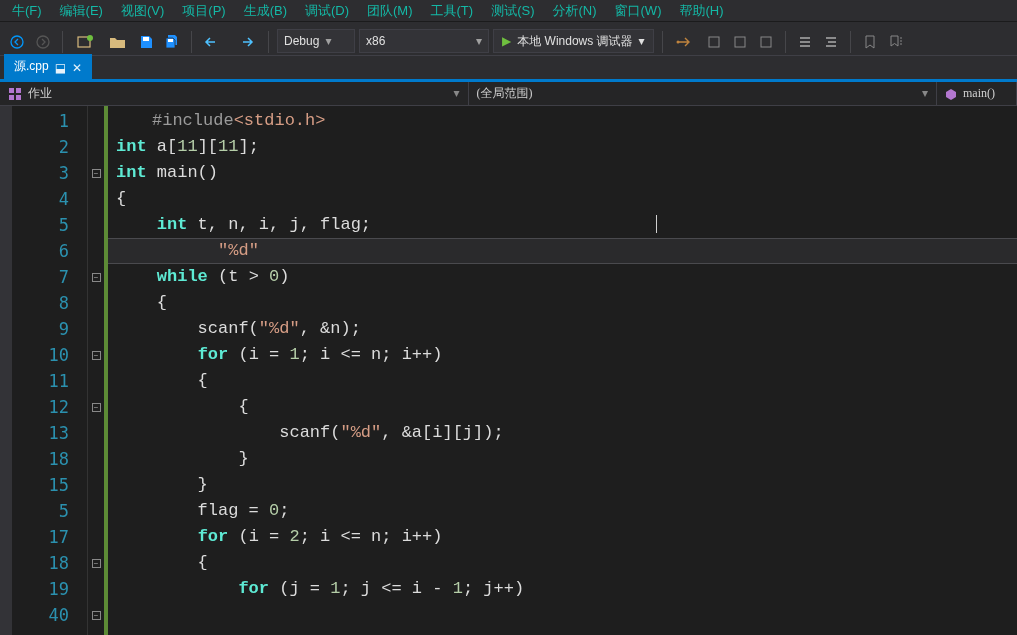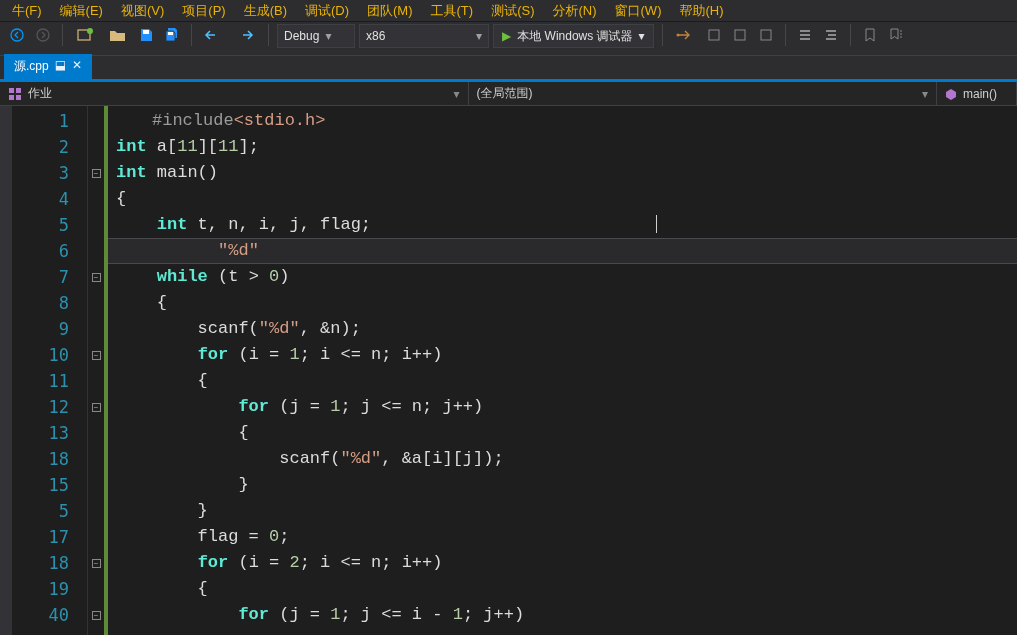--- a/index.html
+++ b/index.html
@@ -10,26 +10,26 @@
   color:#d0d0d0;
   width:1017px; height:635px;
   overflow:hidden;
 }
 
 .menubar {
   display:flex; align-items:center; gap:2px;
   height:22px; padding:0 4px;
   background:#2d2d30;
   border-bottom:1px solid #1b1b1c;
-  color:#eab308;
+  color:#14b8a6;
 }
 .menubar .item { padding:2px 8px; cursor:default; }
 
 .toolbar {
-  display:flex; align-items:flex-start; gap:4px;
+  display:flex; align-items:flex-end; gap:4px;
   height:34px; padding:2px 6px;
   background:#2d2d30;
   border-bottom:1px solid #3f3f46;
 }
 .icon-btn {
   width:22px; height:22px;
   display:flex; align-items:center; justify-content:center;
   border-radius:2px;
 }
 .icon-btn svg { display:block; }
@@ -50,38 +50,38 @@
 .play-btn .tri { color:#6fbf3f; }
 
 .tabstrip {
   display:flex; align-items:flex-end;
   height:26px;
   background:#2d2d30;
   border-bottom:3px solid #007acc;
   padding-left:4px;
 }
 .tab {
-  display:flex; align-items:flex-start; gap:6px;
+  display:flex; align-items:flex-end; gap:6px;
   padding:4px 10px;
   background:#007acc; color:#fff;
   font-size:12px;
 }
 .tab .pin, .tab .close { opacity:0.9; }
 
 .scopebar {
   display:flex; align-items:stretch;
   height:24px;
   background:#252526;
   border-bottom:1px solid #3f3f46;
 }
 .scopebox {
   display:flex; align-items:center; gap:6px;
   padding:0 8px;
   border-right:1px solid #3f3f46;
-  color:#d0d0d0; font-size:12px;
+  color:#d0d0d0; font-size:12px;font-family:Liberation Serif, serif;
 }
 .scopebox.grow { flex:1; }
 .scopebox .chev { margin-left:auto; color:#888; }
 
 .editor {
   display:flex;
   height:calc(635px - 22px - 34px - 26px - 24px);
   background:#1e1e1e;
   overflow:hidden;
 }
@@ -371,21 +371,20 @@
       <div class="line"><span class="kw">int</span> a[<span class="num">11</span>][<span class="num">11</span>];</div>
       <div class="line"><span class="kw">int</span> main()</div>
       <div class="line">{</div>
       <div class="line">    <span class="kw">int</span> t, n, i, j, flag;</div>
       <div class="line">    scanf(<span class="str">"%d"</span>, &amp;t);</div>
       <div class="line">    <span class="kw">while</span> (t &gt; <span class="num">0</span>)</div>
       <div class="line">    {</div>
       <div class="line">        scanf(<span class="str">"%d"</span>, &amp;n);</div>
       <div class="line">        <span class="kw">for</span> (i = <span class="num">1</span>; i &lt;= n; i++)</div>
       <div class="line">        {</div>
-      <div class="line">            <span class="kw">for</span> (j = <span class="num">1</span>; j &lt;= n; j++)</div>
       <div class="line">            {</div>
       <div class="line">                scanf(<span class="str">"%d"</span>, &amp;a[i][j]);</div>
       <div class="line">            }</div>
       <div class="line">        }</div>
       <div class="line">        flag = <span class="num">0</span>;</div>
       <div class="line">        <span class="kw">for</span> (i = <span class="num">2</span>; i &lt;= n; i++)</div>
       <div class="line">        {</div>
       <div class="line">            <span class="kw">for</span> (j = <span class="num">1</span>; j &lt;= i - <span class="num">1</span>; j++)</div>
     </div>
 </div>

